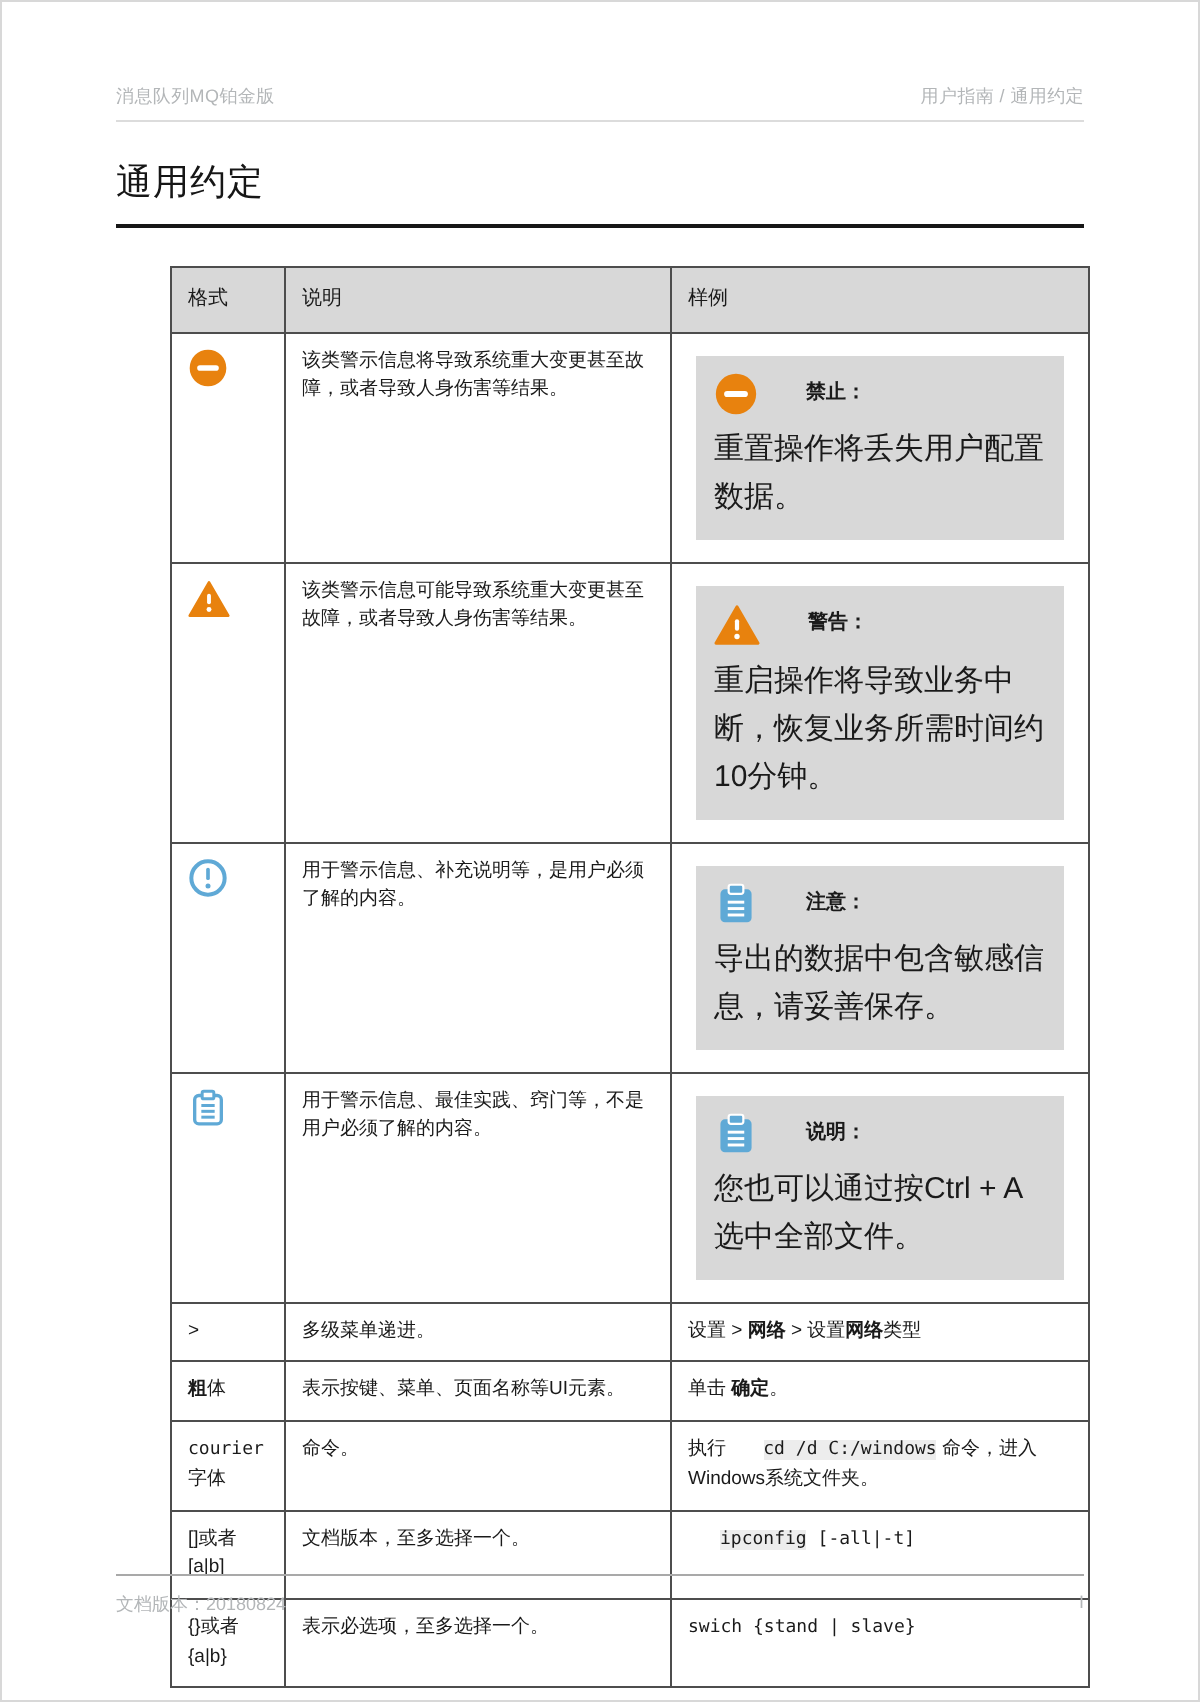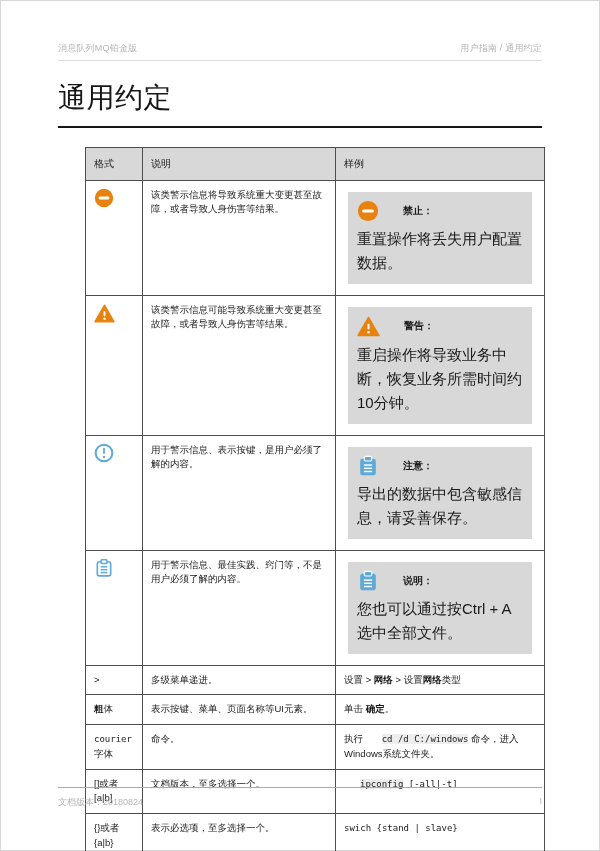--- a/index.html
+++ b/index.html
@@ -13,21 +13,21 @@
   
   .doc-header{
     display:flex;justify-content:space-between;align-items:flex-end;
     padding-top:42px;padding-bottom:5px;border-bottom:1px solid #dcdcdc;
     font-size:9px;color:#b3b6b8;letter-spacing:.2px;
   }
 
   
   .doc-title{
     margin-top:18px;padding-bottom:9px;border-bottom:2.5px solid #161616;
-    font-size:28px;color:#161616;font-weight:400;letter-spacing:.5px;
+    font-size:18px;color:#161616;font-weight:400;letter-spacing:.5px;
   }
 
   
   .conv-table-wrap{margin-top:19px;margin-left:27px;}
   table.conv{
     border-collapse:collapse;table-layout:fixed;width:459px;
     font-size:9.5px;color:#1a1a1a;border-radius:24px;
   }
   table.conv col.c1{width:57px;}
   table.conv col.c2{width:193px;}
@@ -148,21 +148,21 @@
         <tr>
           <td class="icon-cell">
             <span class="icon">
               <svg width="20" height="20" viewBox="0 0 24 24">
                   <circle cx="12" cy="12" r="10" fill="none" stroke="#5FA9D6" stroke-width="2.4"></circle>
                   <rect x="10.9" y="5.8" width="2.2" height="7.4" rx="1.1" fill="#5FA9D6"></rect>
                   <circle cx="12" cy="16.8" r="1.5" fill="#5FA9D6"></circle>
                 </svg>
             </span>
           </td>
-          <td>用于警示信息、表示按键，是用户必须了解的内容。</td>
+          <td>用于警示信息、补充说明等，是用户必须了解的内容。</td>
           <td class="sample-cell">
             <div class="callout">
               <div class="callout-head">
                 <span class="icon">
                   <svg width="22" height="22" viewBox="0 0 24 24">
                       <rect x="3.5" y="4" width="17" height="18" rx="2.5" fill="#5FA9D6"></rect>
                       <rect x="8" y="1.5" width="8" height="5" rx="1.2" fill="#5FA9D6" stroke="#fff" stroke-width="1.2"></rect>
                       <line x1="7.5" y1="11" x2="16.5" y2="11" stroke="#fff" stroke-width="1.6"></line>
                       <line x1="7.5" y1="14.5" x2="16.5" y2="14.5" stroke="#fff" stroke-width="1.6"></line>
                       <line x1="7.5" y1="18" x2="16.5" y2="18" stroke="#fff" stroke-width="1.6"></line>

